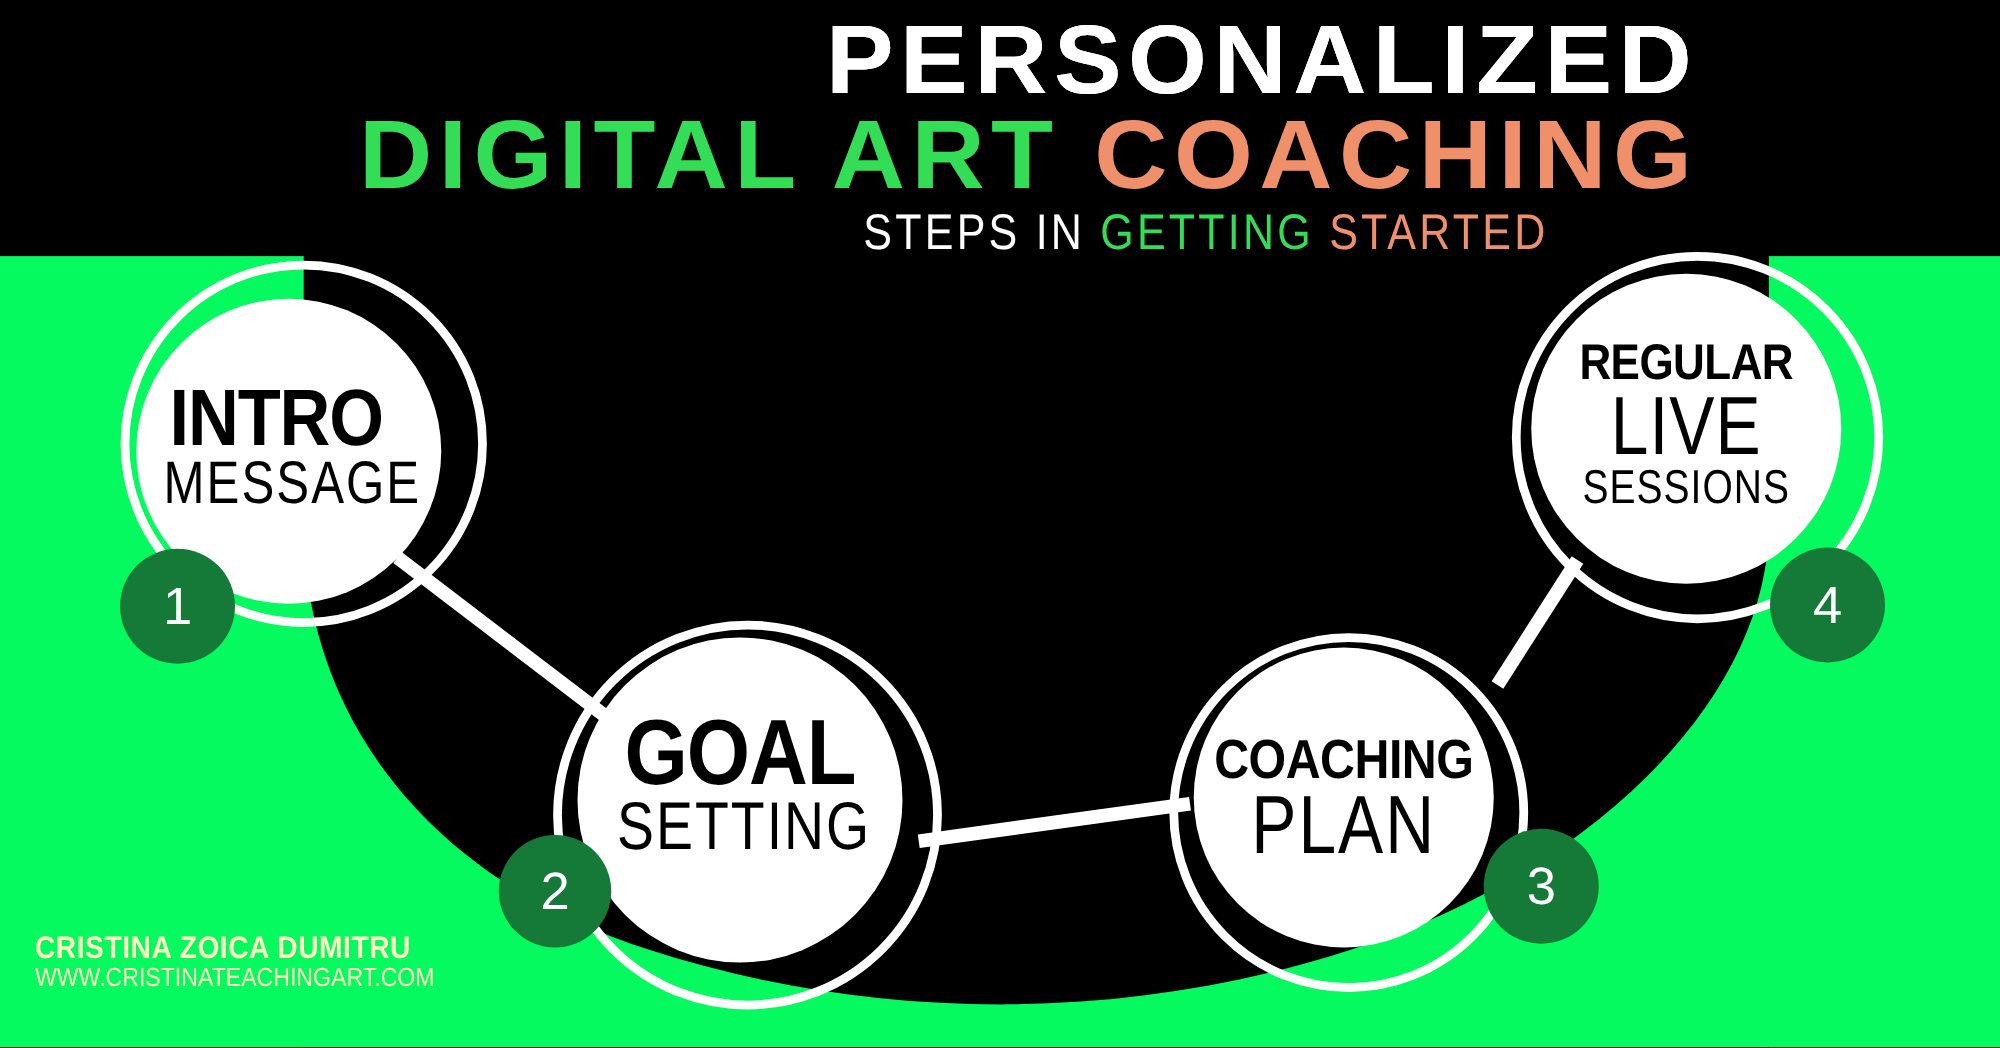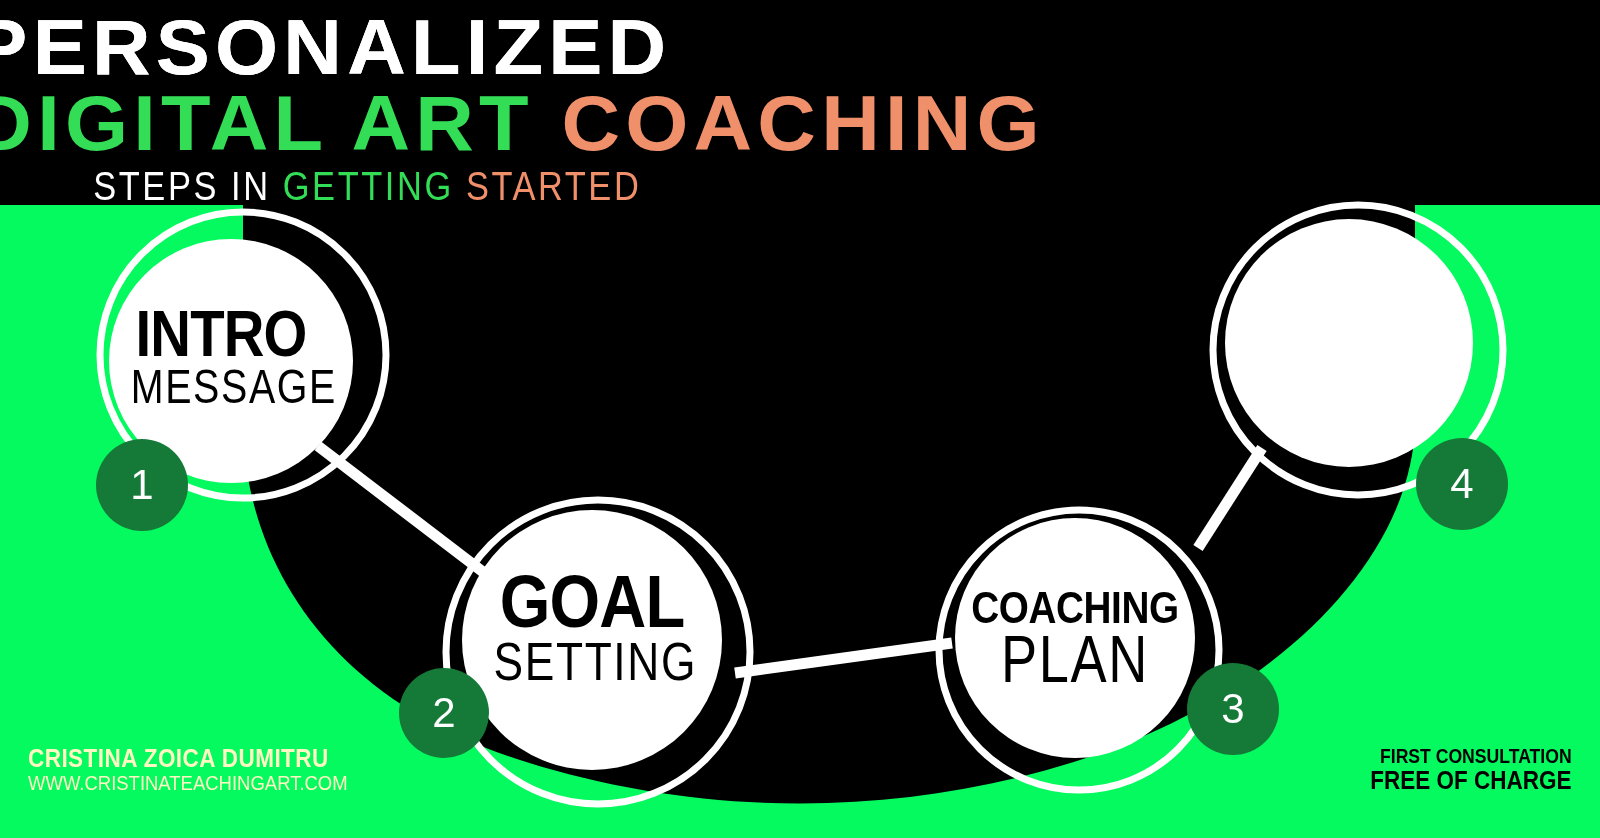--- a/index.html
+++ b/index.html
@@ -23,21 +23,21 @@
     height: 838px;
   }
 
   
   .header {
     position: absolute;
     top: 0; left: 0;
     width: 1332px;
     height: 205px;
     z-index: 5;
-    text-align: left;
+    text-align: right;
   }
   .title-line1 {
     position: absolute;
     top: 8px; left: 0; width: 100%;
     font-family: "Liberation Sans", sans-serif;
     font-weight: 700;
     font-size: 78px;
     letter-spacing: 5px;
     line-height: 1;
     color: #ffffff;
@@ -250,37 +250,38 @@
   <div class="step-text" style="left:472px; top:568px; width:240px;">
     <span class="line-bold" style="font-size:74px; letter-spacing:-1px;">GOAL</span>
     <span class="line-thin" style="font-size:54px; letter-spacing:2px;">SETTING</span>
   </div>
 
   <div class="step-text" style="left:955px; top:588px; width:240px;">
     <span class="line-bold" style="font-size:44px; letter-spacing:-0.5px;">COACHING</span>
     <span class="line-thin" style="font-size:66px; letter-spacing:2px;">PLAN</span>
   </div>
 
+  <div class="step-text" style="left:1229px; top:272px; width:240px;">
+    <span class="line-bold" style="font-size:40px; letter-spacing:-0.5px;">REGULAR</span>
+    <span class="line-thin" style="font-size:66px; letter-spacing:1px;">LIVE</span>
+    <span class="line-thin" style="font-size:38px; letter-spacing:1px;">SESSIONS</span>
+  </div>
 
   <div class="badge" style="left:96px; top:439px; width:92px; height:92px; background:#157A38;">
     <span>1</span>
   </div>
   <div class="badge" style="left:399px; top:668px; width:90px; height:90px; background:#157A38;">
     <span>2</span>
   </div>
   <div class="badge" style="left:1187px; top:663px; width:92px; height:92px; background:#157A38;">
     <span>3</span>
   </div>
   <div class="badge" style="left:1416px; top:438px; width:92px; height:92px; background:#157A38;">
     <span>4</span>
   </div>
 
   <div class="footer-left">
     <span class="f-name">CRISTINA ZOICA DUMITRU</span>
     <span class="f-url">WWW.CRISTINATEACHINGART.COM</span>
   </div>
 
-  <div class="footer-right">
-    <span class="f-r1">FIRST CONSULTATION</span>
-    <span class="f-r2">FREE OF CHARGE</span>
-  </div>
 
 </div>
 
 </body></html>

